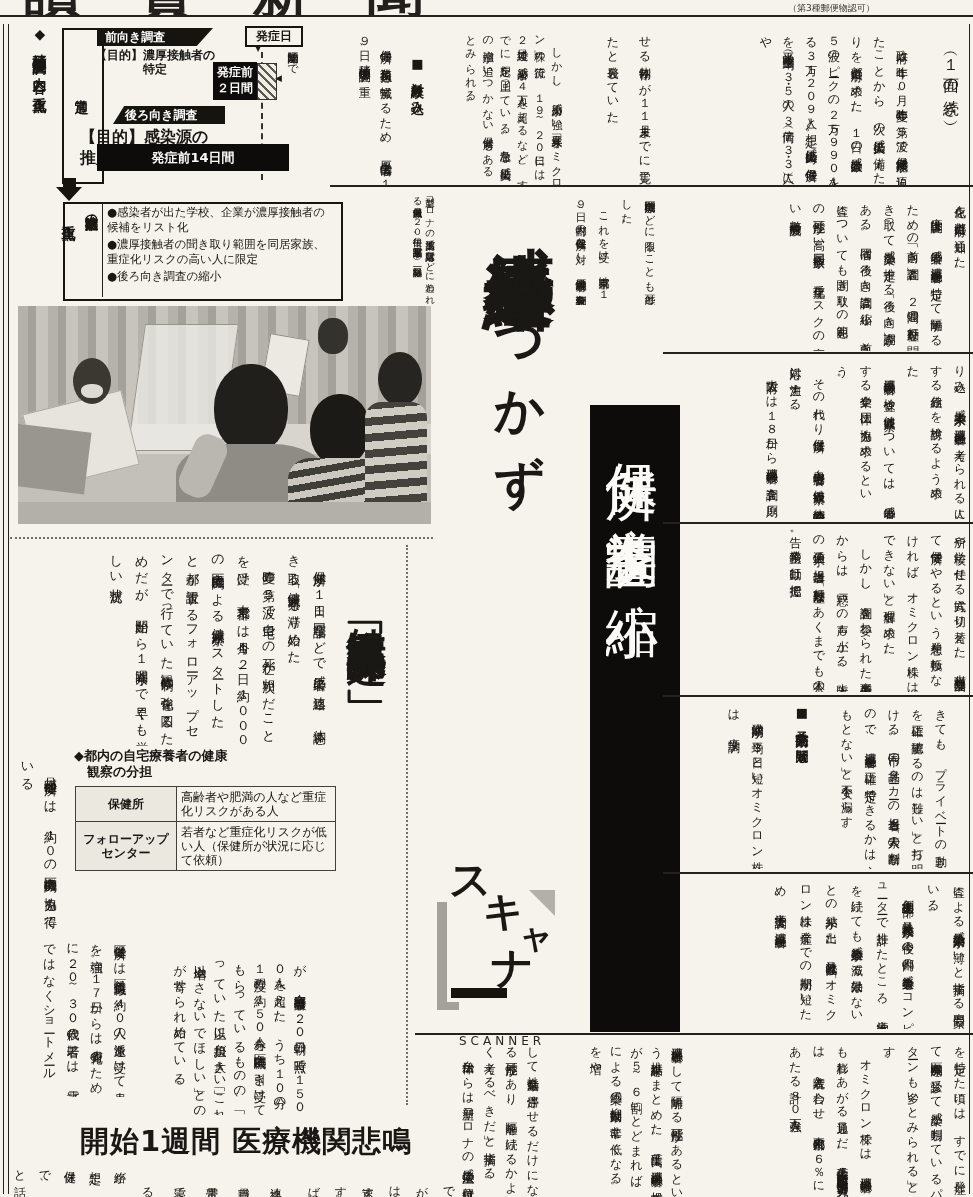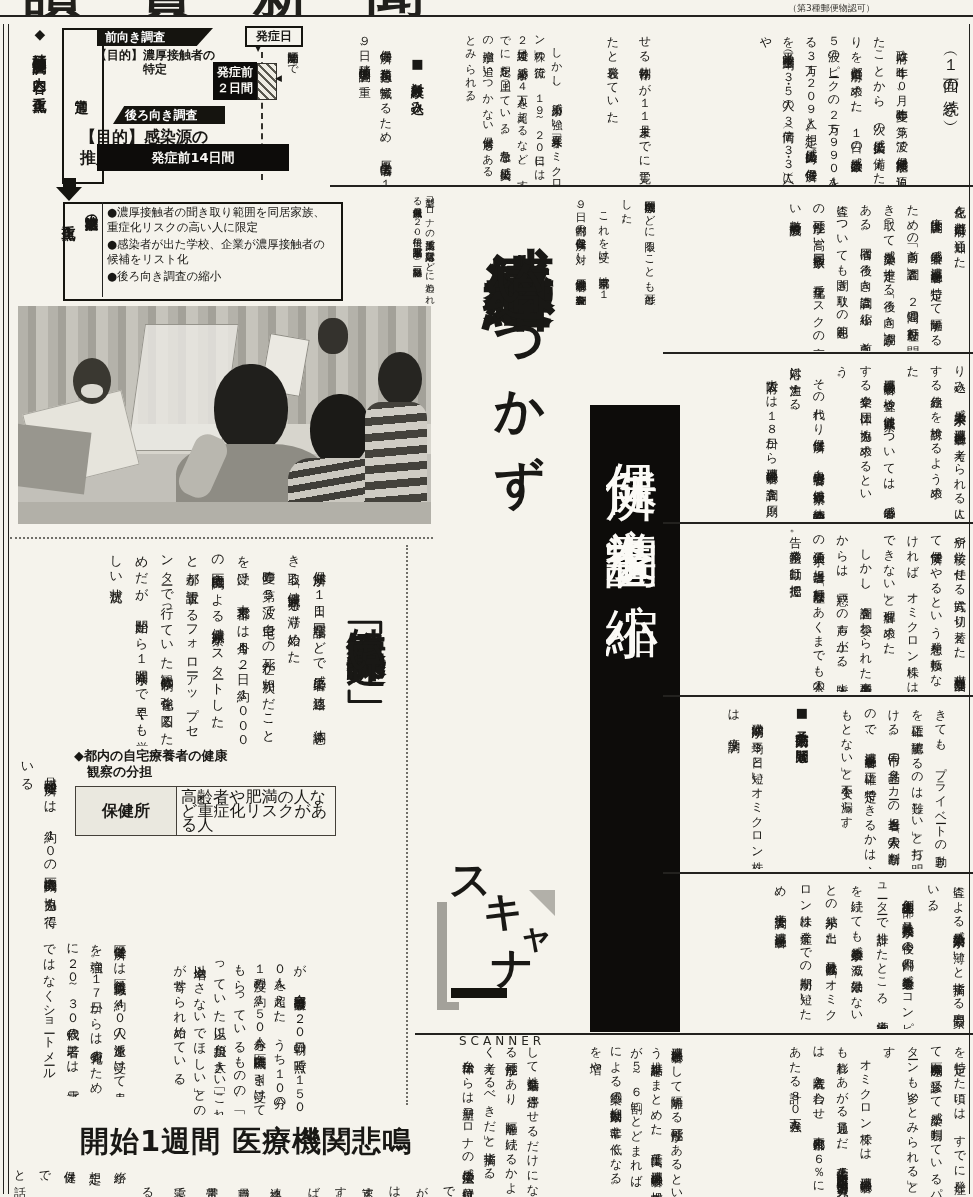--- a/index.html
+++ b/index.html
@@ -14,21 +14,21 @@
   .dot-h{border-top:2px dotted #6f6e68;height:0;}
   .dot-v{border-left:2px dotted #6f6e68;width:0;}
   .rev{background:#0d0c0a;color:#fbfaf6;}
   .serif{font-family:"DejaVu Serif",serif;}
   .b{font-weight:bold;}
   .center{text-align:center;}
   
   .igbox{border:2px solid #15140f;margin-left:10px;}
   .banner{background:#15140f;color:#fff;font-size:12px;font-weight:bold;line-height:18px;padding:0 8px;}
   
-  table.share{border-collapse:collapse;font-size:16px;line-height:14px;}
+  table.share{border-collapse:collapse;font-size:12px;line-height:14px;}
   table.share td{border:1.5px solid #444039;padding:3px 4px;vertical-align:middle;}
   table.share td.who{background:#eae8df;text-align:center;white-space:pre-line;width:92px;font-weight:bold;}
   table.share td.desc{width:150px;}
   
   .ph{position:absolute;}
 </style>
 </head>
 <body>
 
 <div class="abs" style="left:15px;top:0;width:660px;height:15px;overflow:hidden;">
@@ -58,22 +58,22 @@
 <div class="abs banner" style="left:113px;top:106px;width:92px;clip-path:polygon(10% 0,100% 0,100% 100%,0 100%);padding-left:12px;">後ろ向き調査</div>
 <div class="abs b" style="left:80px;top:127px;width:130px;font-size:16px;">【目的】感染源の推定</div>
 <div class="abs rev center b" style="left:97px;top:144px;width:192px;height:27px;font-size:13px;line-height:27px;">発症前14日間</div>
 <div class="abs" style="left:63px;top:178px;width:13px;height:9px;background:#15140f;"></div>
 <div class="abs" style="left:56px;top:187px;width:0;height:0;border-left:13px solid transparent;border-right:13px solid transparent;border-top:14px solid #15140f;"></div>
 <div class="abs igbox" style="left:53px;top:202px;width:276px;height:95px;"></div>
 <div class="abs v b" style="left:78px;top:206px;width:22px;height:90px;font-size:13px;letter-spacing:0;">感染拡大時の</div>
 <div class="abs v b" style="left:56px;top:214px;width:22px;height:70px;font-size:14px;">重点化</div>
 <div class="abs rule-v" style="left:102px;top:202px;height:95px;"></div>
 <div class="abs" style="left:107px;top:205px;width:220px;font-size:11.5px;line-height:14.5px;">
+  <div style="margin-bottom:3px;">●感染者が出た学校、企業が濃厚接触者の候補をリスト化</div>
   <div style="margin-bottom:3px;">●濃厚接触者の聞き取り範囲を同居家族、重症化リスクの高い人に限定</div>
-  <div style="margin-bottom:3px;">●感染者が出た学校、企業が濃厚接触者の候補をリスト化</div>
   <div>●後ろ向き調査の縮小</div>
 </div>
 
 <div class="abs v" style="left:925px;top:46px;width:36px;height:138px;font-size:16px;letter-spacing:2px;">（１面の続き）</div>
 <div class="abs v body-txt" style="left:663px;top:28px;width:250px;height:158px;line-height:22.7px;">　政府は昨年１０月、昨年夏の第５波で保健所機能が逼迫したことから、次の感染拡大に備えた計画作りを都道府県に求めた。１日の感染者数は、第５波のピークの２万５９９０人を上回る３万１２０９人と想定。感染拡大時に保健所の人員を平常時（全国平均２３・５人）の３倍（同７３・３人）に増や</div>
 <div class="abs v body-txt" style="left:565px;top:28px;width:96px;height:158px;line-height:32px;">せる体制作りが１１月末までに完了したと発表していた。</div>
 <div class="abs v" style="left:427px;top:28px;width:138px;height:158px;font-size:11px;line-height:17.2px;letter-spacing:1.2px;">　しかし、感染力が強い変異株「オミクロン株」の流行で、１９～２０日には２日連続で感染者が４万人を超えるなど、すでに想定を上回っている。急激な感染拡大に人員の増強が追いつかない保健所もあるとみられる。</div>
 <div class="abs v b" style="left:398px;top:56px;width:28px;height:108px;font-size:13px;">■対象絞り込み</div>
 <div class="abs v body-txt" style="left:332px;top:28px;width:64px;height:158px;line-height:21.3px;">　保健所の業務負担を軽減するため、厚生労働省は１９日、積極的疫学調査の重</div>
 <div class="abs rule-h" style="left:330px;top:185px;width:643px;height:1.5px;"></div>
@@ -147,20 +147,25 @@
 　昨夏の第５波で自宅での死亡が相次いだことを受け、東京都では今月１２日、約１０００の医療機関による健康観察がスタートした。保健所と都が設置するフォローアップセンターで行っていた観察体制の強化を図るためだが、開始から１週間余りで早くも厳しい状況だ。</div>
 
 <div class="abs b" style="left:74px;top:748px;width:210px;font-size:13px;line-height:16px;white-space:pre-line;">◆都内の自宅療養者の健康
 　観察の分担</div>
 <table class="share abs" style="left:75px;top:786px;">
   <tbody>
     <tr>
       <td class="who">保健所</td>
       <td class="desc">高齢者や肥満の人など重症化リスクがある人</td>
     </tr>
+    <tr>
+      <td class="who">フォローアップ
+センター</td>
+      <td class="desc">若者など重症化リスクが低い人（保健所が状況に応じて依頼）</td>
+    </tr>
   </tbody>
 </table>
 
 <div class="abs v" style="left:16px;top:753px;width:46px;height:185px;font-size:13px;line-height:23px;letter-spacing:1.2px;">　品川区保健所では、約１０の医療機関の協力を得ている</div>
 <div class="abs v" style="left:14px;top:935px;width:118px;height:162px;font-size:12.5px;line-height:23.5px;">区保健所では区役所職員ら約４０人の派遣を受けて人員を増強。１７日からは省力化のために２０～３０歳代の若者には、電話ではなくショートメール</div>
 <div class="abs v body-txt" style="left:130px;top:955px;width:180px;height:160px;line-height:20px;font-size:12.5px;">が、自宅療養者数は２０日朝の時点で１５００人を超えた。うち１０分の１程度の約１５０人分を医療機関に引き受けてもらっているものの、「思っていた以上に負担が大きい」「これ以上増やさないでほしい」との声が寄せられ始めている。</div>
 
 <div class="abs" style="left:433px;top:856px;width:134px;height:162px;">
   <div class="abs" style="left:4px;top:46px;width:10px;height:106px;background:#a3a19a;"></div>
   <div class="abs" style="left:4px;top:146px;width:22px;height:8px;background:#a3a19a;"></div>

